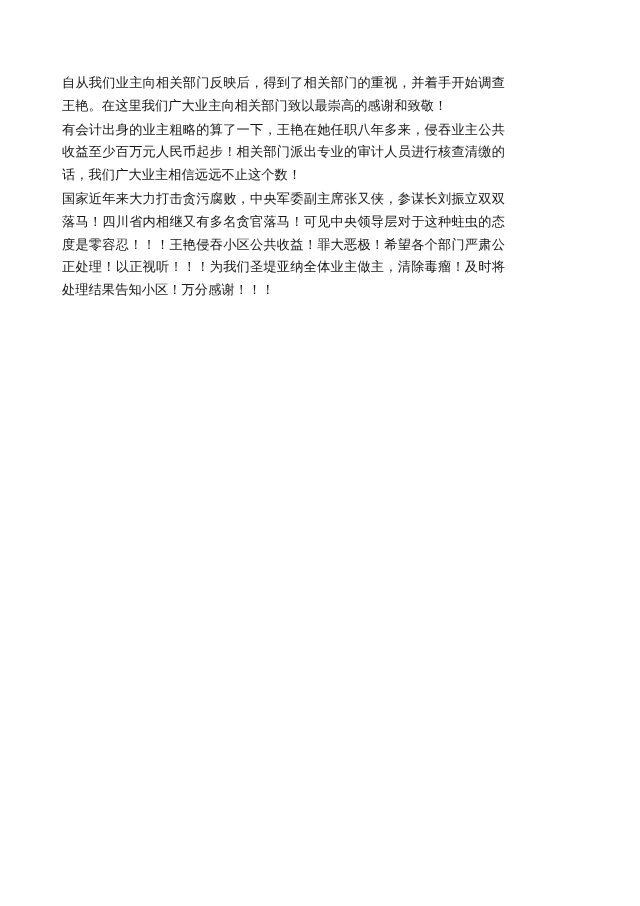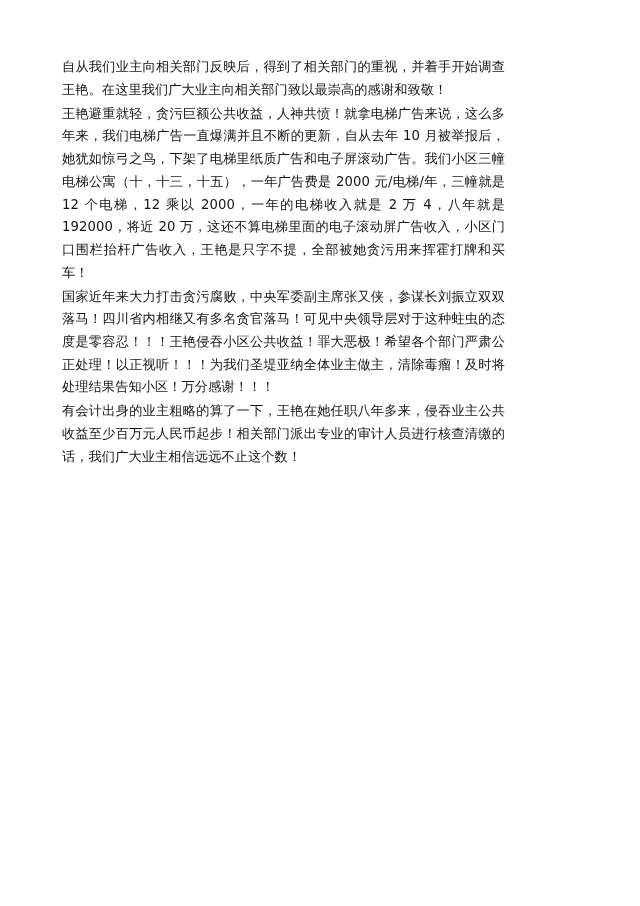--- a/index.html
+++ b/index.html
@@ -10,21 +10,21 @@
   body {
     width: 640px;
     height: 906px;
     font-family: "DejaVu Sans", "Liberation Sans", sans-serif;
     color: #1a1a1a;
   }
   #document-page {
     box-sizing: border-box;
     width: 561px;
     height: 906px;
-    padding: 56px 56px 40px 62px;
+    padding: 72px 56px 40px 62px;
     background: #ffffff;
   }
   .body-text {
     font-size: 13.2px;
     line-height: 1.72;
     text-align: justify;
     text-justify: inter-ideograph;
     letter-spacing: 0.1px;
     color: #151515;
   }
@@ -32,17 +32,16 @@
     margin: 0 0 0.1em 0;
     text-indent: 0;
   }
 </style>
 </head>
 <body>
 
 <div id="document-page">
   <div class="body-text">
     <p>自从我们业主向相关部门反映后，得到了相关部门的重视，并着手开始调查王艳。在这里我们广大业主向相关部门致以最崇高的感谢和致敬！</p>
-    <p>王艳避重就轻，贪污巨额公共收益，人神共愤！就拿电梯广告来说，这么多年来，我们电梯广告一直爆满并且不断的更新，自从去年 10 月被举报后，她犹如惊弓之鸟，下架了电梯里纸质广告和电子屏滚动广告。我们小区三幢电梯公寓（十，十三，十五），一年广告费是 2000 元/电梯/年，三幢就是 12 个电梯，12 乘以 2000，一年的电梯收入就是 2 万 4，八年就是 192000，将近 20 万，这还不算电梯里面的电子滚动屏广告收入，小区门口围栏抬杆广告收入，王艳是只字不提，全部被她贪污用来挥霍打牌和买车！</p>
+    <p>有会计出身的业主粗略的算了一下，王艳在她任职八年多来，侵吞业主公共收益至少百万元人民币起步！相关部门派出专业的审计人员进行核查清缴的话，我们广大业主相信远远不止这个数！</p>
     <p>国家近年来大力打击贪污腐败，中央军委副主席张又侠，参谋长刘振立双双落马！四川省内相继又有多名贪官落马！可见中央领导层对于这种蛀虫的态度是零容忍！！！王艳侵吞小区公共收益！罪大恶极！希望各个部门严肃公正处理！以正视听！！！为我们圣堤亚纳全体业主做主，清除毒瘤！及时将处理结果告知小区！万分感谢！！！</p>
-    <p>有会计出身的业主粗略的算了一下，王艳在她任职八年多来，侵吞业主公共收益至少百万元人民币起步！相关部门派出专业的审计人员进行核查清缴的话，我们广大业主相信远远不止这个数！</p>
   </div>
 </div>
 
 </body></html>

